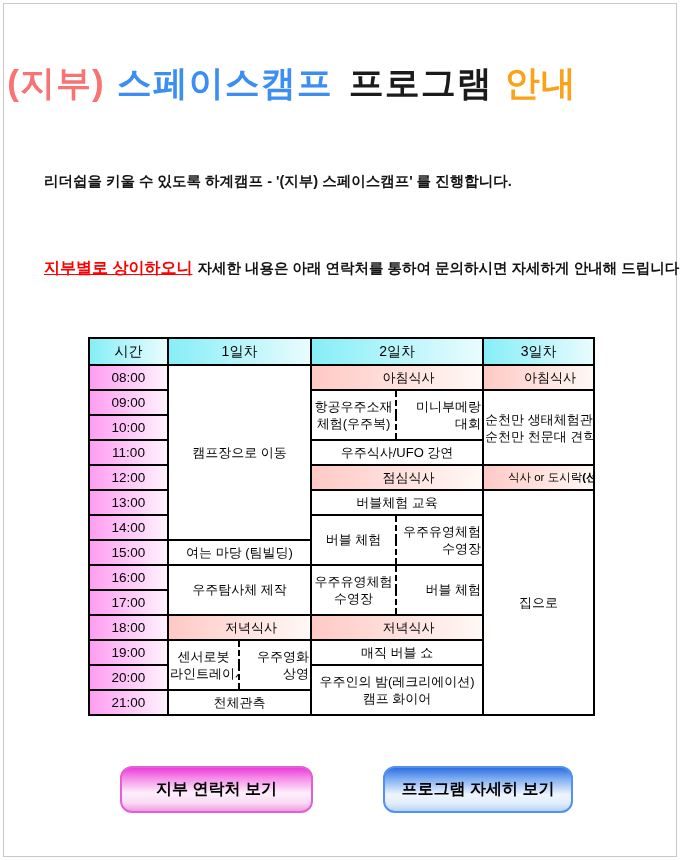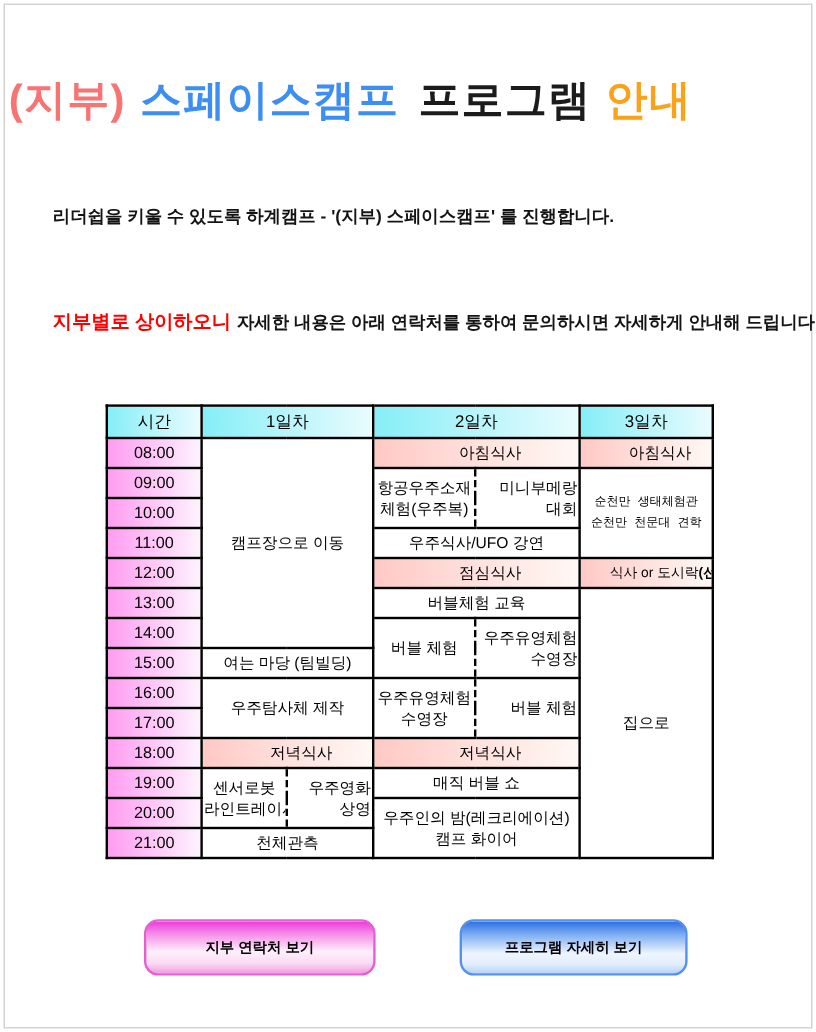--- a/index.html
+++ b/index.html
@@ -24,21 +24,21 @@
   .intro{
     position:absolute;left:44px;top:167px;width:596px;
     font-size:14.5px;font-weight:bold;line-height:28px;color:#141414;
   }
   .intro .line1{text-indent:13px;}
   .notice{
     position:absolute;left:44px;top:258px;width:600px;
     font-size:14.5px;font-weight:bold;color:#141414;white-space:nowrap;
   }
   .notice .hl{
-    color:#fe0000;font-size:16px;margin-right:5px;
+    color:#fe0000;text-decoration:underline;font-size:16px;margin-right:5px;
   }
 
   
   table.schedule{
     position:absolute;left:88px;top:337px;border-collapse:collapse;
     table-layout:fixed;width:505px;
   }
   .schedule th,.schedule td{
     border:2px solid #000;text-align:center;vertical-align:middle;
     font-size:13px;padding:0 1px;overflow:hidden;
@@ -52,28 +52,28 @@
     background:linear-gradient(to right,#ff9df1,#fef2fe);
     font-size:13.5px;
   }
   .schedule td.meal{
     background:linear-gradient(to right,#ffc9c5,#fff8f4);
     padding-left:24px;
   }
   .schedule td.split{border-left-style:dashed;text-align:right;}
   .schedule td.pre-split{border-right-style:dashed;}
   .ln{line-height:17px;white-space:nowrap;}
-  .schedule td.sm{font-size:10px;font-family:Liberation Mono, monospace;}
+  .schedule td.sm{font-size:13px;}
   .schedule td.tight{font-size:11.5px;white-space:nowrap;}
   .tight .b{font-weight:bold;}
 
   
   .btn{
     position:absolute;top:766px;height:47px;border-radius:12px;
-    font-size:12px;font-weight:bold;color:#000;cursor:pointer;
+    font-size:16px;font-weight:bold;color:#000;cursor:pointer;
     font-family:"Liberation Sans","DejaVu Sans",sans-serif;
   }
   .btn-pink{
     left:120px;width:193px;
     background:linear-gradient(180deg,#ec3cdb 0%,#f587e7 22%,#fdeffb 58%,#fbdcf5 80%,#ef9fe2 100%);
     border:2px solid #e35fd2;
   }
   .btn-blue{
     left:383px;width:190px;
     background:linear-gradient(180deg,#2f6fe2 0%,#7dadf2 25%,#eef5fe 62%,#e2eefc 82%,#b8d4f6 100%);

